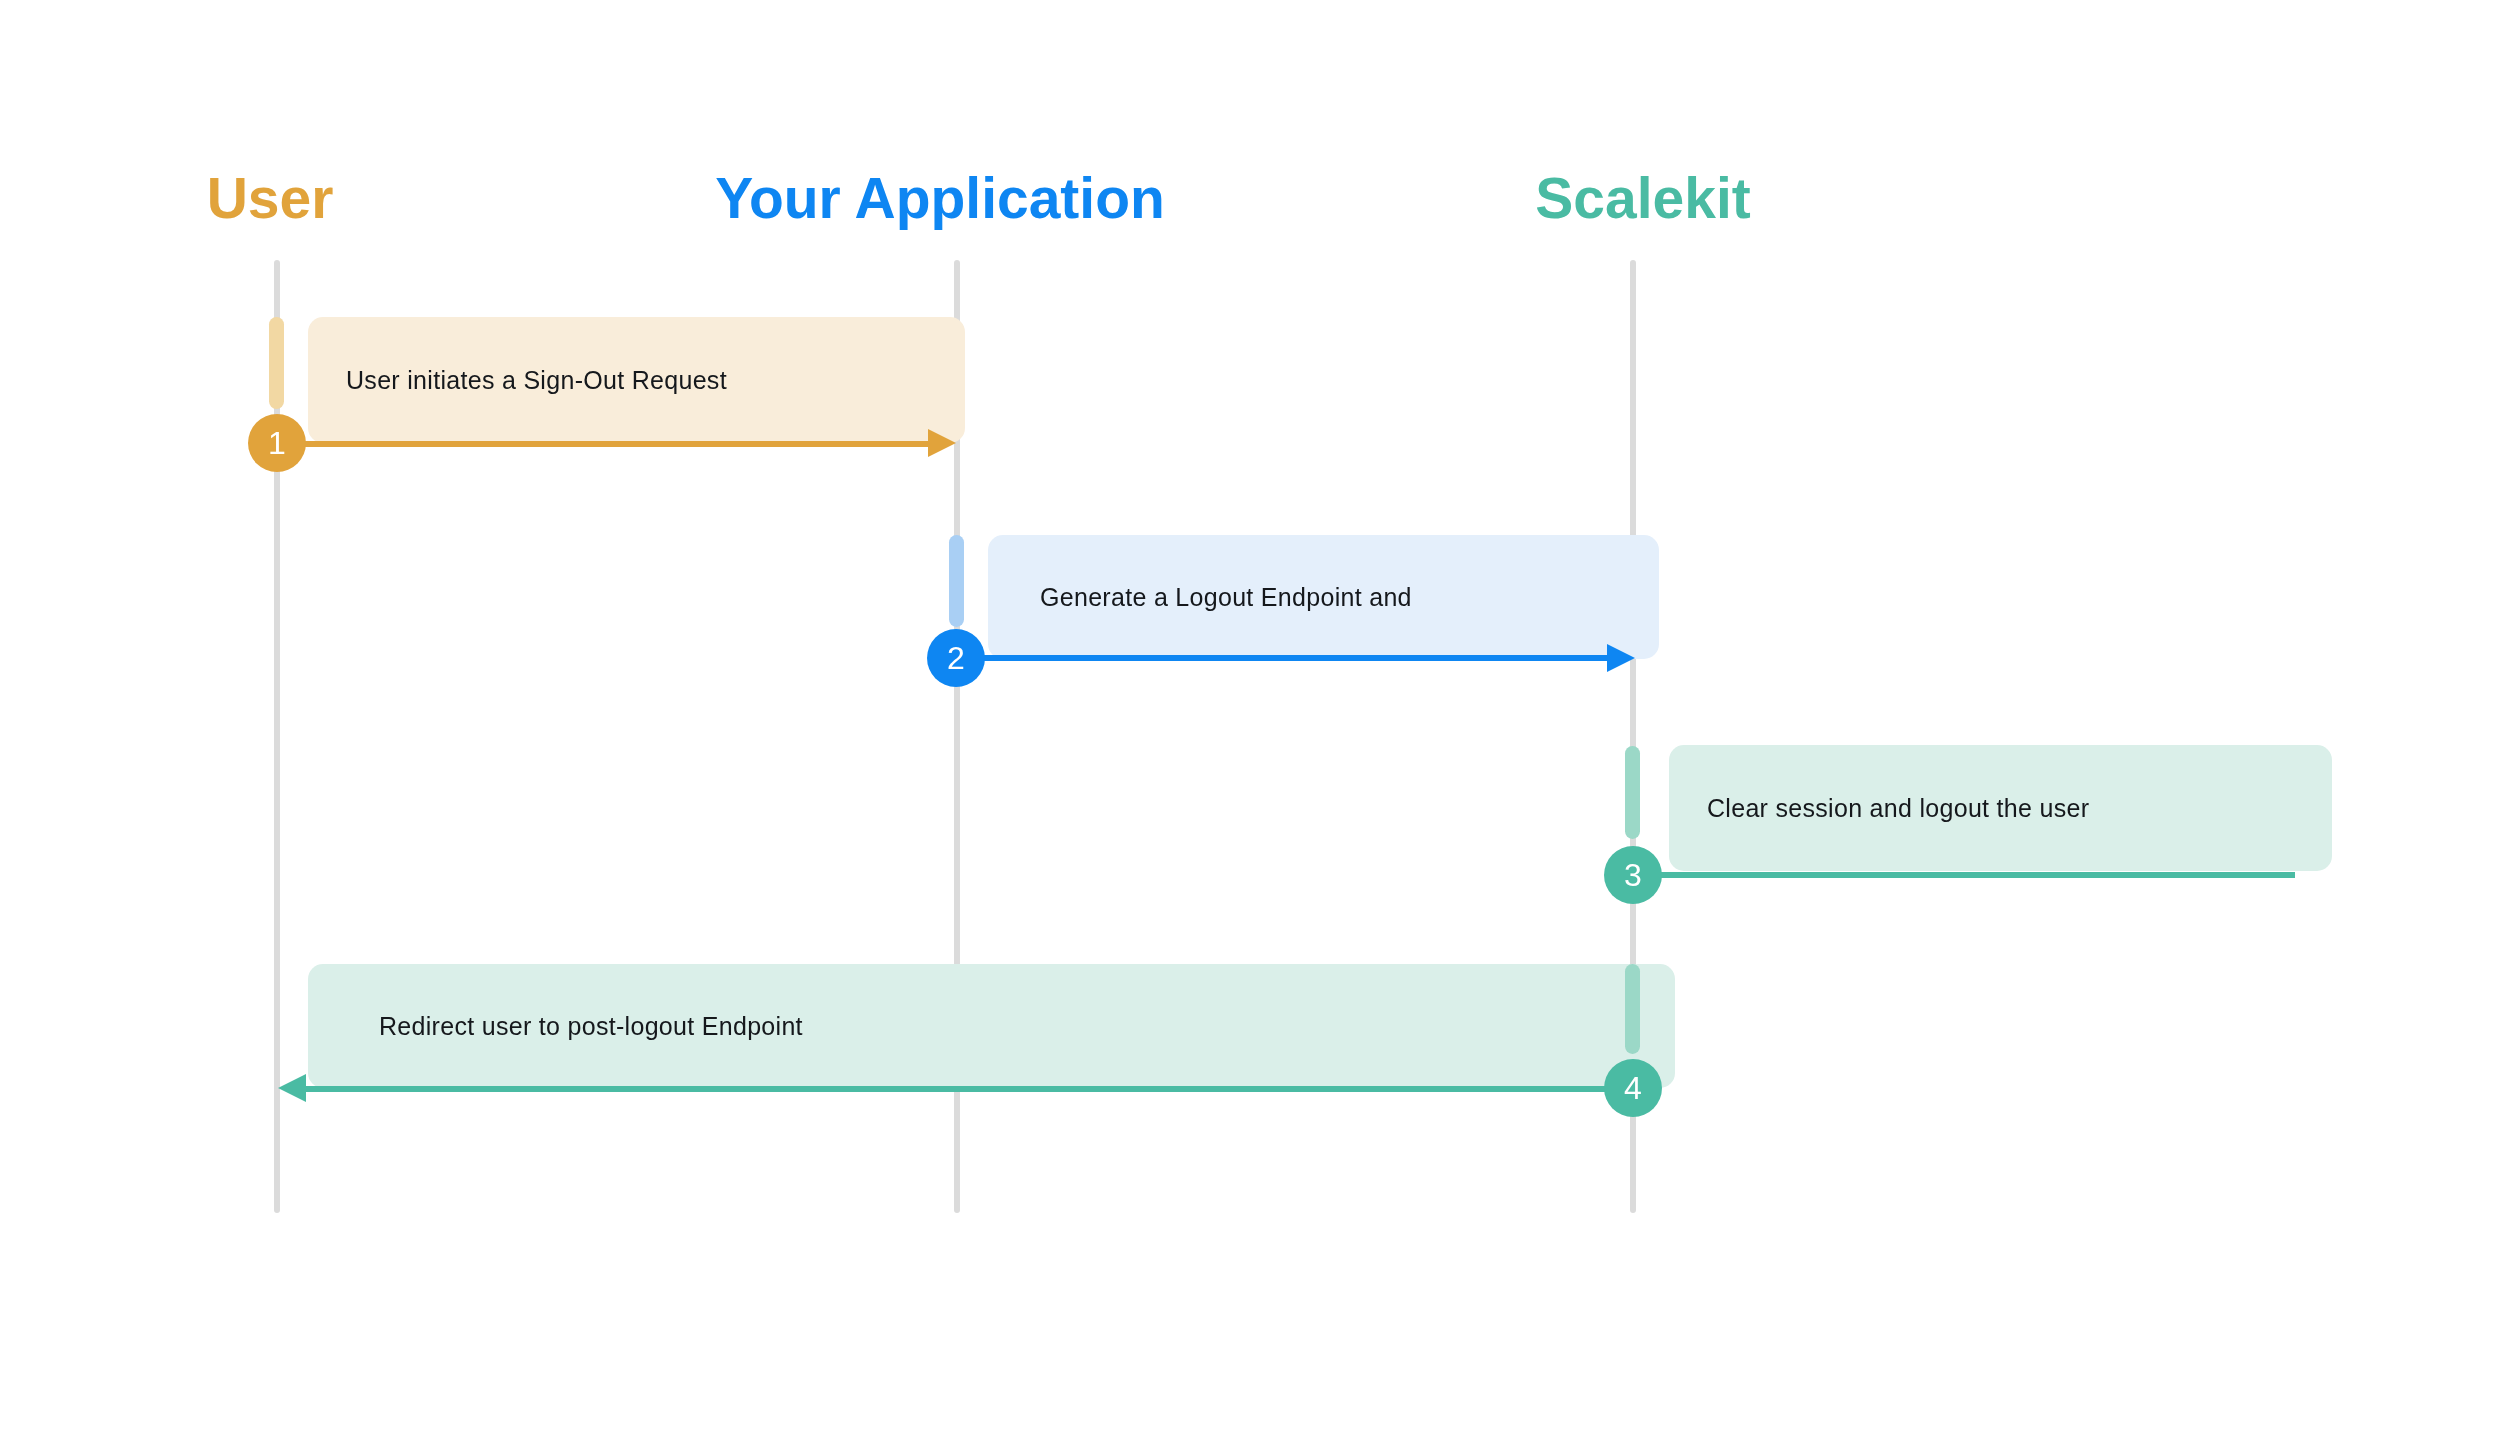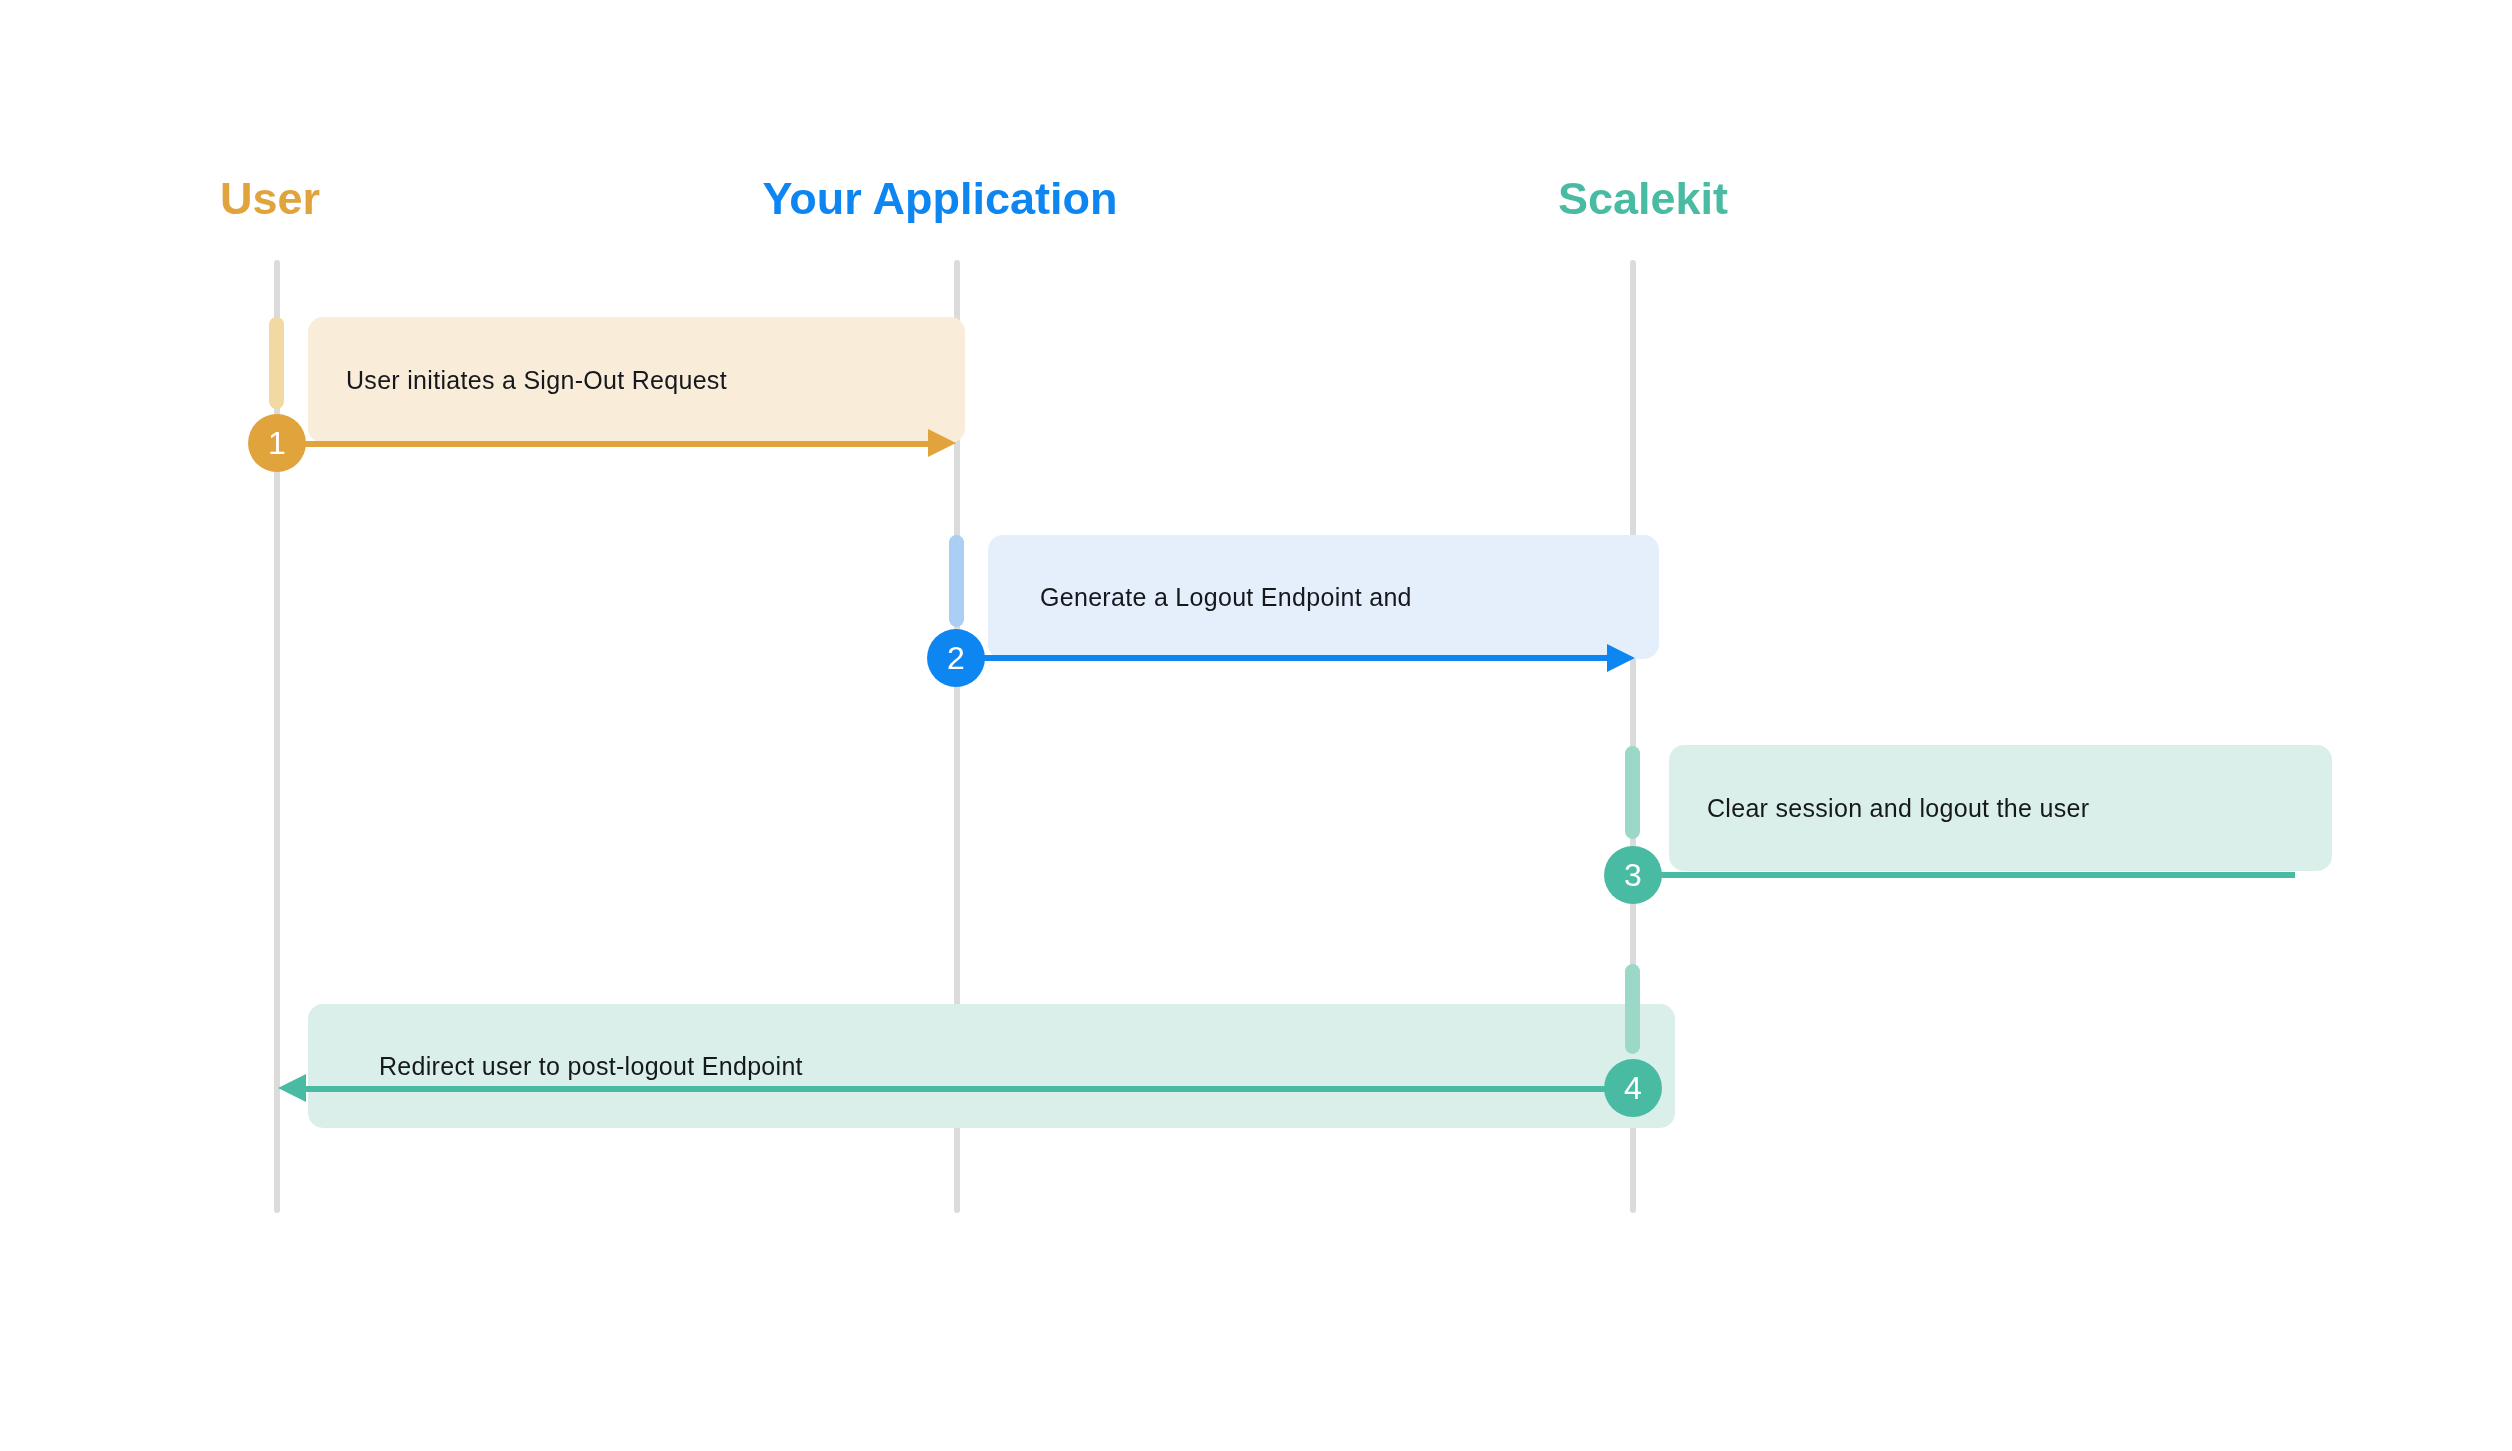--- a/index.html
+++ b/index.html
@@ -10,21 +10,21 @@
     background: var(--background, #ffffff);
     font-family: "Liberation Sans", sans-serif;
     overflow: hidden;
   }
 
   
   .actor-label {
     position: absolute;
     top: 175px;
     transform: translateX(-50%);
-    font-size: 45px;
+    font-size: 57px;
     font-weight: 700;
     line-height: 47px;
     white-space: nowrap;
   }
   .actor-user     { left: 270px;  color: var(--orange); }
   .actor-app      { left: 940px; color: var(--blue); }
   .actor-scalekit { left: 1643px; color: var(--teal); }
 
   
   .lifeline {
@@ -99,21 +99,21 @@
   .s2-badge { left: 927px; top: 629px; background: var(--blue); }
 
   
   .s3-pill  { left: 1625px; top: 746px; height: 93px; background: var(--teal-pill); }
   .s3-box   { left: 1669px; top: 745px; width: 625px; height: 126px; background: var(--teal-box); padding-left: 38px; }
   .s3-line  { left: 1648px; top: 872px; width: 647px; background: var(--teal); }
   .s3-badge { left: 1604px; top: 846px; background: var(--teal); }
 
   
   .s4-pill  { left: 1625px; top: 964px; height: 90px; background: var(--teal-pill); }
-  .s4-box   { left: 308px;  top: 964px; width: 1296px; height: 124px; background: var(--teal-box); padding-left: 71px; margin-top: 40px; }
+  .s4-box   { left: 308px;  top: 964px; width: 1296px; height: 124px; background: var(--teal-box); padding-left: 71px; }
   .s4-line  { left: 302px;  top: 1086px; width: 1306px; background: var(--teal); }
   .s4-head  { left: 278px;  top: 1074px; border-right: 28.5px solid var(--teal); }
   .s4-badge { left: 1604px; top: 1059px; background: var(--teal); }
 </style>
 </head>
 <body>
 
 <div class="canvas">
 
   <div class="actor-label actor-user">User</div>

